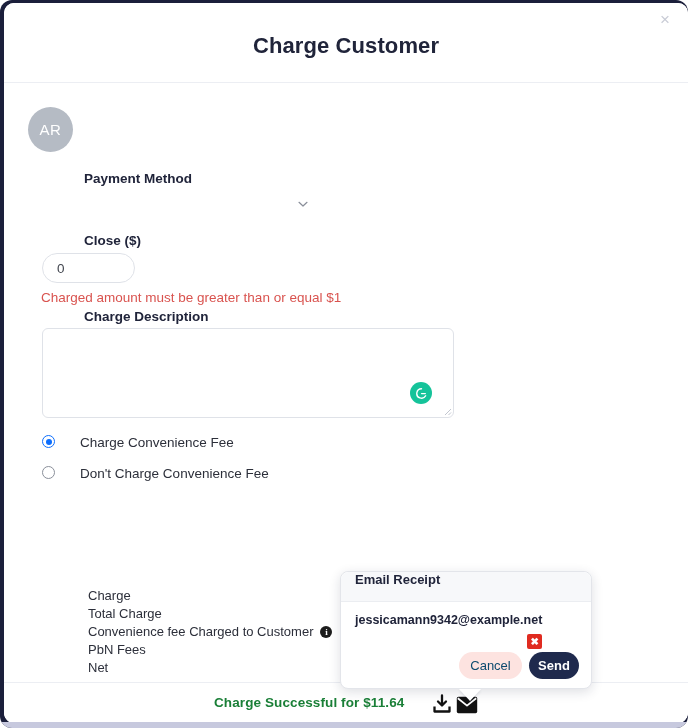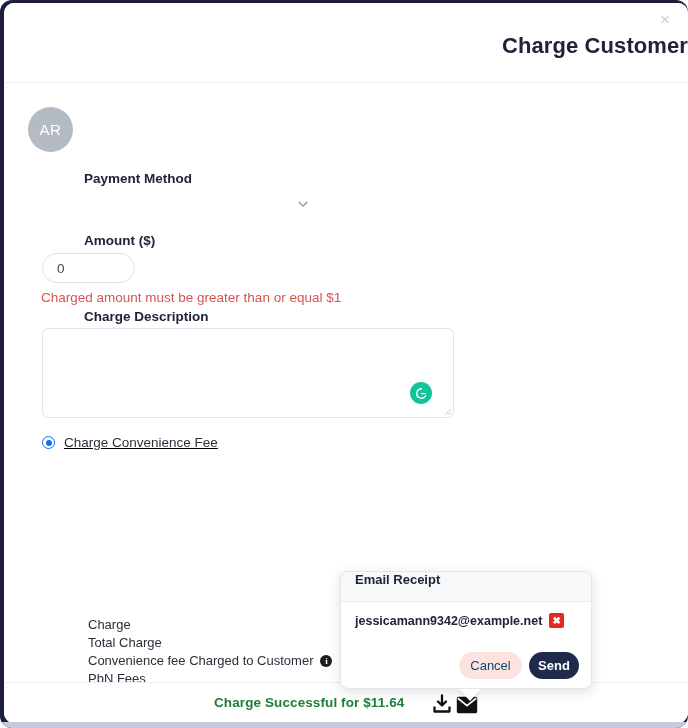--- a/index.html
+++ b/index.html
@@ -44,21 +44,21 @@
     background: #ffffff;
   }
   #modal-header {
     position: relative;
     height: 80px;
     border-bottom: 1px solid #eceef3;
   }
   #modal-title {
     position: absolute;
     left: 0; right: 0; top: 30px;
-    text-align: right;
+    text-align: center;
     font-size: 22px;
     font-weight: bold;
     color: #20243a;
     letter-spacing: .1px;
   }
   #close-x {
     position: absolute;
     right: 12px; top: 6px;
     width: 22px; height: 22px;
     line-height: 22px;
@@ -182,24 +182,22 @@
     align-items: center;
     justify-content: center;
     cursor: pointer;
   }
 
   
   .radio-row {
     position: absolute;
     left: 38px;
     display: flex;
-    align-items: center;
-    gap: 9px;
-    cursor: pointer;
-    text-decoration: underline;
+    gap: 25px;
+    cursor: pointer;
   }
   #radio-row-charge-fee { top: 352px; }
   #radio-row-no-fee { top: 383px; }
   .radio-mark {
     width: 13px; height: 13px;
     border-radius: 50%;
     border: 1px solid #8a8f9a;
     background: #fff;
     flex: none;
     position: relative;
@@ -217,21 +215,21 @@
     background: #0d6efd;
   }
   .radio-label {
     font-size: 13.5px;
     color: #2c2f3a;
   }
 
   
   #summary {
     position: absolute;
-    left: 84px; top: 534px;
+    left: 84px; top: 505px;
     width: 428px;
   }
   .summary-row {
     position: relative;
     height: 18px;
     font-size: 13px;
     color: #2c2f3a;
   }
   .summary-name {
     position: absolute;
@@ -327,20 +325,21 @@
     font-size: 13px;
     font-weight: bold;
     color: #20243a;
   }
   #email-address-row {
     position: absolute;
     left: 14px; top: 41px;
     display: flex;
     align-items: flex-end;
     gap: 7px;
+    flex-direction: column;
   }
   #email-address {
     font-size: 12.5px;
     font-weight: bold;
     color: #20243a;
   }
   #email-remove-button {
     width: 15px; height: 15px;
     border-radius: 2px;
     background: #e02b20;
@@ -404,21 +403,21 @@
 
         <div id="avatar">AR</div>
 
         <div class="field-label" id="label-payment-method">Payment Method</div>
         <span id="select-caret">
           <svg viewBox="0 0 10 7" width="10" height="7">
               <path d="M1 1.3 L5 5 L9 1.3" fill="none" stroke="#8a8f9a" stroke-width="1.2" stroke-linecap="round" stroke-linejoin="round"></path>
             </svg>
         </span>
 
-        <div class="field-label" id="label-amount">Amount ($)</div>
+        <div class="field-label" id="label-amount">Close ($)</div>
         <input id="input-amount" type="text" value="0" style="">
 
         <div id="amount-error">Charged amount must be greater than or equal $1</div>
 
         <div class="field-label" id="label-charge-description">Charge Description</div>
 
         <div id="textarea-wrap">
           <textarea id="textarea-charge-description" style=""></textarea>
           <div id="grammarly-badge">
             <svg viewBox="0 0 16 16" width="13" height="13" aria-hidden="true">
@@ -429,20 +428,24 @@
           <svg id="resize-grip" viewBox="0 0 10 10" width="10" height="10">
             <path d="M9 3 L3 9 M9 6.5 L6.5 9" stroke="#c2c6cf" stroke-width="1" fill="none"></path>
           </svg>
         </div>
 
         <div class="radio-row" id="radio-row-charge-fee">
           <span class="radio-mark checked"></span>
           <span class="radio-label">Charge Convenience Fee</span>
         </div>
 
+        <div class="radio-row" id="radio-row-no-fee">
+          <span class="radio-mark"></span>
+          <span class="radio-label">Don't Charge Convenience Fee</span>
+        </div>
 
         <div id="summary">
 
           <div class="summary-row">
             <span class="summary-name">Charge</span>
             <span class="summary-value">0</span>
           </div>
 
           <div class="summary-row">
             <span class="summary-name">Total Charge</span>

